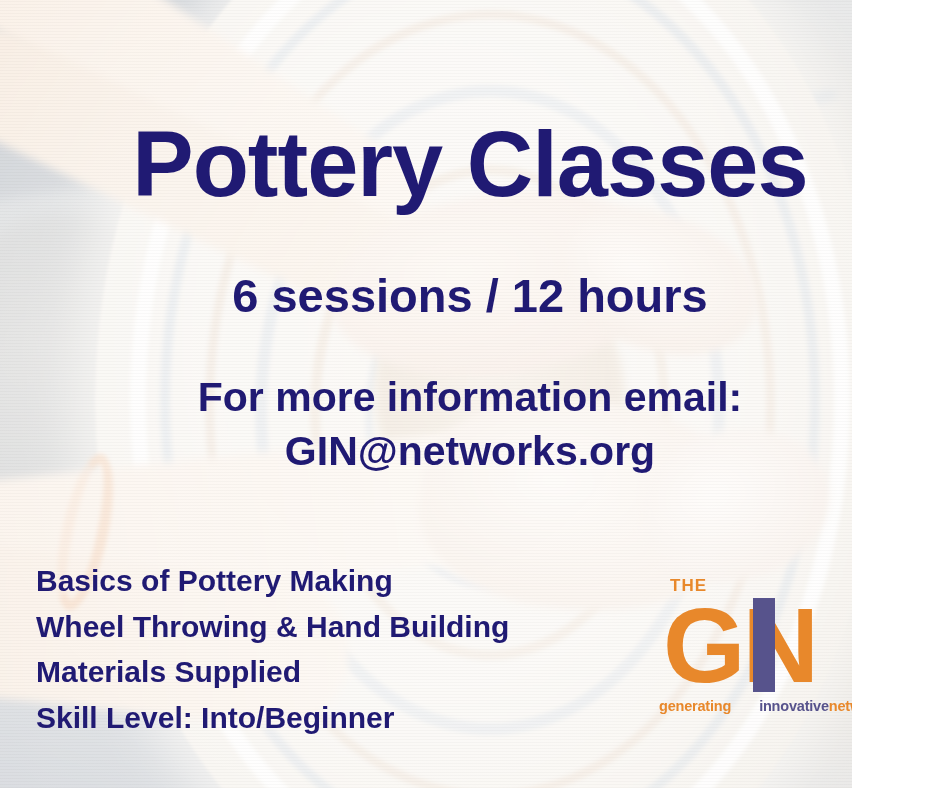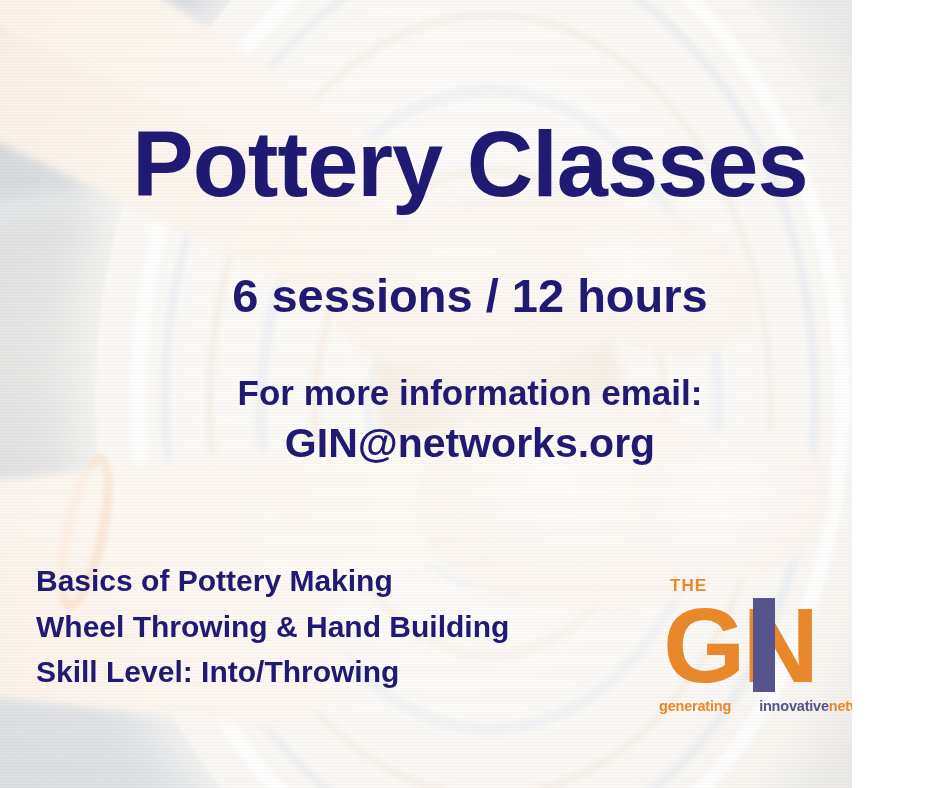--- a/index.html
+++ b/index.html
@@ -195,21 +195,21 @@
     position:absolute; top:270px; left:0; width:940px;
     text-align:center;
     font-size:47px; font-weight:bold; line-height:1.1;
     color:#201a73;
   }
   .emailblock {
     position:absolute; top:370px; left:0; width:940px;
     text-align:center;
     color:#201a73;
   }
-  .email-label { font-size:35px; font-weight:bold; line-height:1.32; }
+  .email-label { font-size:41px; font-weight:bold; line-height:1.32; }
   .email-addr  { font-size:41px; font-weight:bold; line-height:1.32; }
 
   .features {
     position:absolute; left:36px; top:558px;
     color:#201a73;
   }
   .feature-line {
     font-size:30px; font-weight:bold; line-height:1.52;
     white-space:nowrap;
   }
@@ -299,21 +299,22 @@
     <div class="sessions">6 sessions / 12 hours</div>
 
     <div class="emailblock">
       <div class="email-label">For more information email:</div>
       <div class="email-addr">GIN@networks.org</div>
     </div>
 
     <div class="features">
       <div class="feature-line">Basics of Pottery Making</div>
       <div class="feature-line">Wheel Throwing &amp; Hand Building</div>
-      <div class="feature-line">Skill Level: Into/Throwing</div>
+      <div class="feature-line">Materials Supplied</div>
+      <div class="feature-line">Skill Level: Into/Beginner</div>
     </div>
 
     <div class="logo">
       <div class="logo-the">THE</div>
 
       <div class="logo-mark">
         <div class="logo-gn-text">GN</div>
         <div class="n-stem"></div>
       </div>
 

